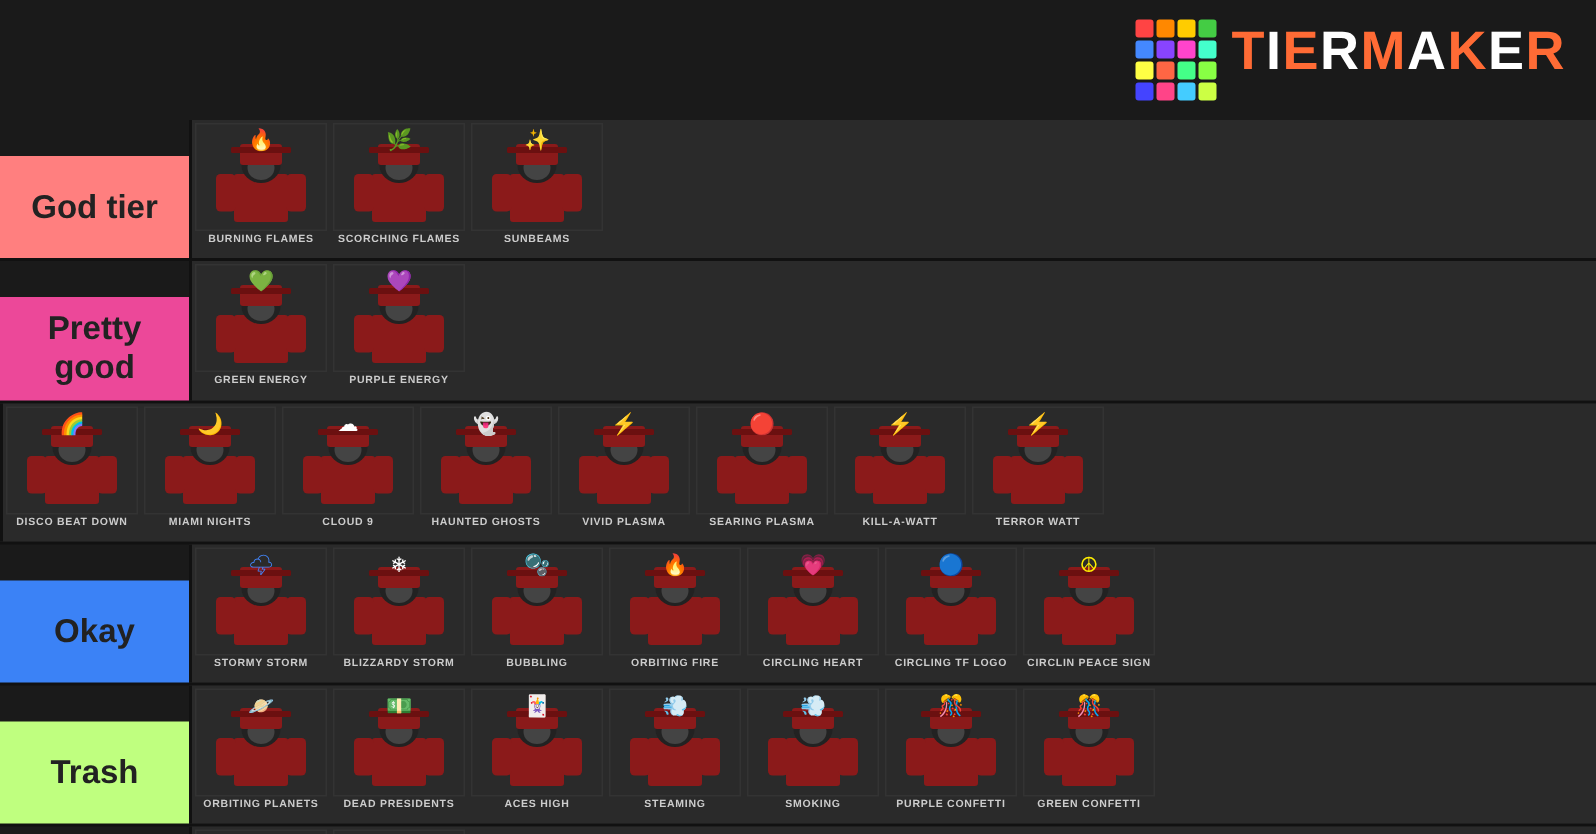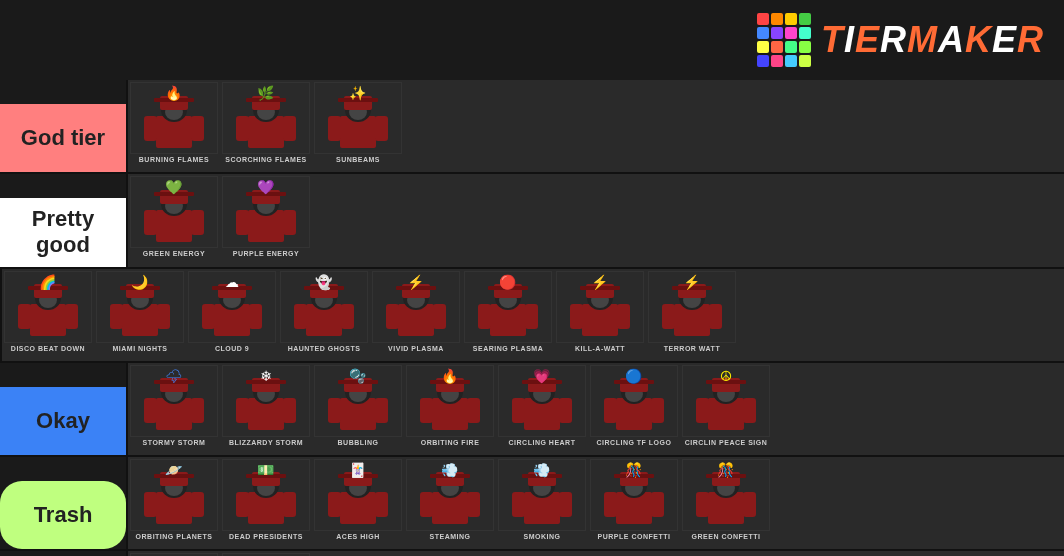--- a/index.html
+++ b/index.html
@@ -60,37 +60,35 @@
       text-transform: uppercase;
       word-break: break-word;
       line-height: 1.2;
       min-height: 14px;
     }
     
     .tier-god { background: #ff7f7f; }
     .tier-pretty-good { background: #ffbf7f; }
     .tier-decent { background: #ffdf7f; }
     .tier-okay { background: #ffff7f; }
-    .tier-trash { background: #bfff7f; border-radius: 22px; }
+    .tier-trash { background: #bfff7f; }
     .tier-please-delete { background: #7fff7f; }
 
     
     .header-bar {
       display: flex;
       align-items: center;
       justify-content: flex-end;
       background: #1a1a1a;
       padding: 6px 20px;
       height: 80px;
     }
     .tiermaker-logo {
       display: flex;
-      align-items: center;
       gap: 10px;
-      font-style: italic;
     }
     .logo-grid {
       display: grid;
       grid-template-columns: repeat(4, 12px);
       grid-template-rows: repeat(4, 12px);
       gap: 2px;
     }
     .logo-cell {
       width: 12px;
       height: 12px;
@@ -200,21 +198,21 @@
               <rect x="10" y="30" width="13" height="25" rx="3" fill="#8b1a1a"></rect>
               <rect x="57" y="30" width="13" height="25" rx="3" fill="#8b1a1a"></rect>
             </svg>
             <div class="effect-yellow" style="position: absolute; top: 2px; left: 2px; right: 2px; font-size: 14px; text-align: center; pointer-events: none;">✨</div>
           </div>
           <div class="item-label">SUNBEAMS</div>
         </div>
       </div>
     </div>
     <div class="tier-row">
-      <div class="tier-label tier-pretty-good" style="background: #ffffff;">Pretty good</div>
+      <div class="tier-label tier-pretty-good" style="background: #ec4899;">Pretty good</div>
       <div class="tier-items">
         <div class="item">
           <div class="item-img-bg" style="width: 88px; height: 72px; background: rgb(42, 42, 42); display: flex; flex-direction: column; align-items: center; justify-content: center; position: relative; border: 1px solid rgb(51, 51, 51); overflow: hidden;">
             <svg width="80" height="65" viewBox="0 0 80 65">
               <rect x="22" y="30" width="36" height="32" rx="2" fill="#8b1a1a"></rect>
               <ellipse cx="40" cy="24" rx="13" ry="12" fill="#222222"></ellipse>
               <ellipse cx="40" cy="26" rx="9" ry="8" fill="#444444"></ellipse>
               <rect x="26" y="10" width="28" height="14" rx="2" fill="#8b1a1a"></rect>
               <rect x="20" y="12" width="40" height="4" rx="1" fill="#6b1010"></rect>
               <rect x="10" y="30" width="13" height="25" rx="3" fill="#8b1a1a"></rect>

